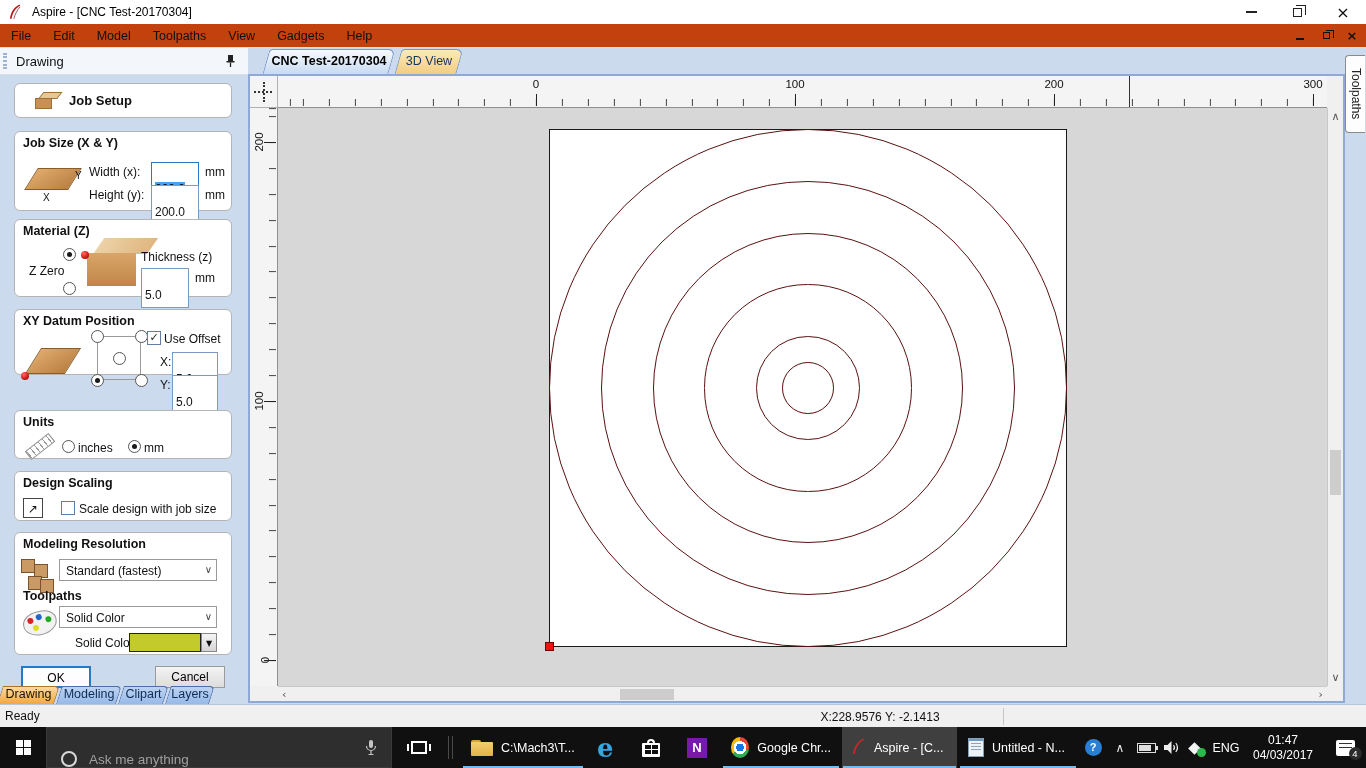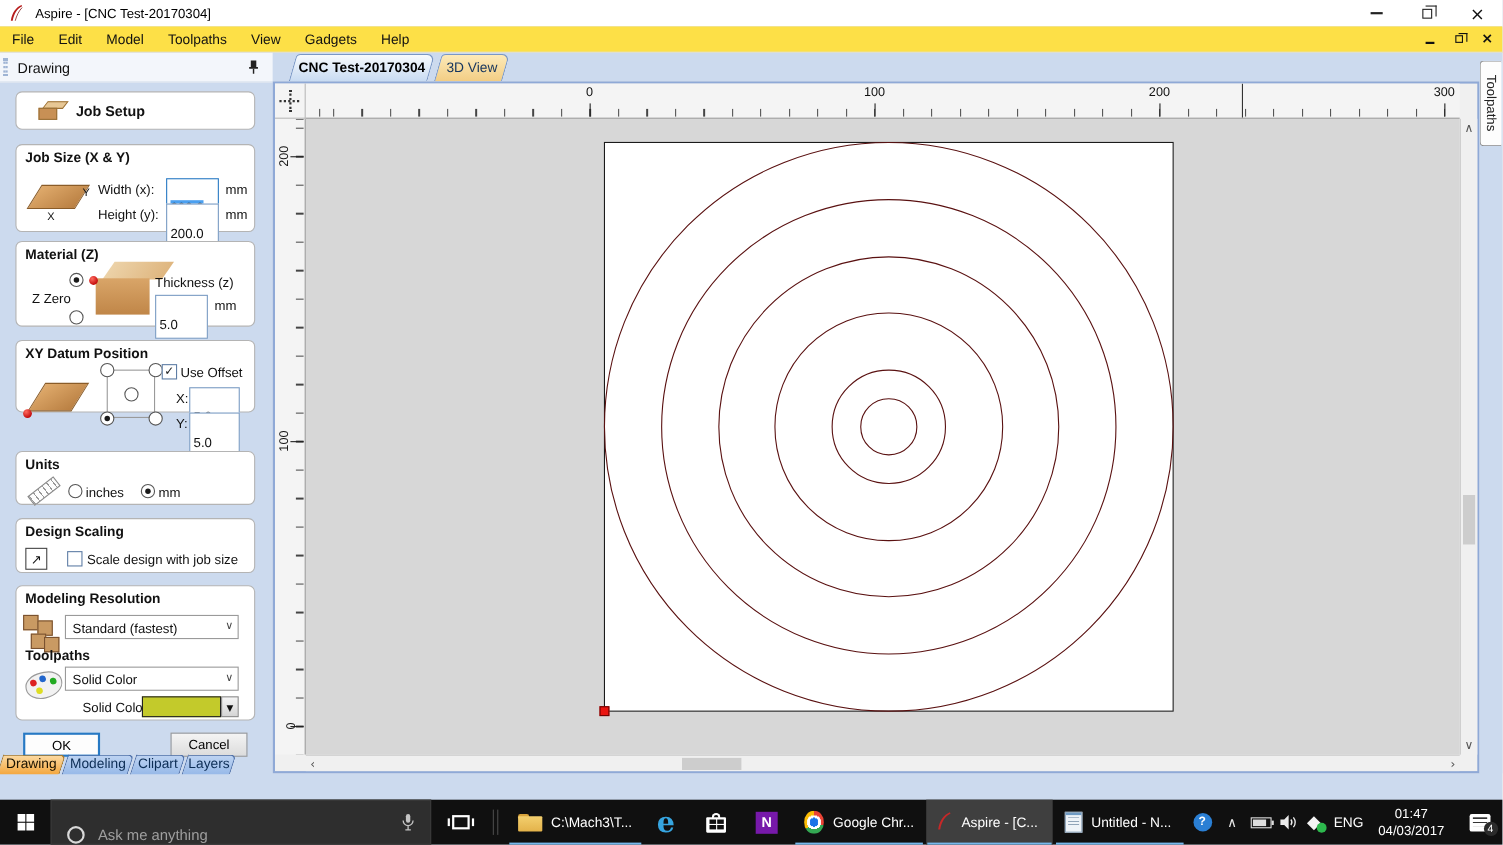--- a/index.html
+++ b/index.html
@@ -13,21 +13,21 @@
   .titlebar .title-text { margin-left:10px; font-size:12px; color:#000; }
   .win-controls { position:absolute; right:0; top:0; height:24px; display:flex; }
   .wc { width:46px; height:24px; display:flex; align-items:center; justify-content:center; color:#111; }
   .wc .bar { width:11px; height:2px; background:#222; display:block; }
   .wc .sq2 { width:9px; height:9px; border:1px solid #222; display:block; position:relative; background:#fff; }
   .wc .sq2:before { content:''; position:absolute; left:2px; top:-4px; width:9px; height:9px; border:1px solid #222; border-bottom:none; border-left:none; }
   .wc.cls { font-size:16px; font-family:"DejaVu Sans",sans-serif; }
   .feather { display:inline-block; margin-left:8px; width:14px; height:16px; }
 
   
-  .menubar { position:absolute; left:0; top:24px; width:1366px; height:24px; background:#fde047; border-bottom:1px solid #e0e0e0; display:flex; align-items:center; }
+  .menubar { position:absolute; left:0; top:24px; width:1366px; height:24px; background:#c2410c; border-bottom:1px solid #e0e0e0; display:flex; align-items:center; }
   .menu-item { padding:4px 11px; font-size:12.5px; color:#111; cursor:default; }
   .mdi-controls { position:absolute; right:6px; top:3px; display:flex; gap:10px; align-items:center; }
   .mdi { width:16px; height:16px; display:flex; align-items:center; justify-content:center; font-weight:bold; }
   .mdi .bar { width:8px; height:2px; background:#111; display:block; margin-top:7px; }
   .mdi .sq2 { width:7px; height:7px; border:1px solid #111; display:block; position:relative; }
   .mdi .sq2:before { content:''; position:absolute; left:2px; top:-3px; width:7px; height:7px; border:1px solid #111; border-bottom:none; border-left:none; }
   .mdi.cls { font-size:13px; font-family:"DejaVu Sans",sans-serif; }
 
   
   .leftpanel { position:absolute; left:0; top:48px; width:248px; height:656px; background:#ccdaee; }
@@ -389,20 +389,25 @@
         <span class="sthumb" style="top:2px; height:11px; left:342px; width:54px;"></span>
         <span class="sarrow" style="right:4px; top:1px;">›</span>
       </div>
     </div>
   </div>
 
   <div class="right-strip">
     <div class="toolpaths-tab">Toolpaths</div>
   </div>
 
+  <div class="statusbar">
+    <span class="ready">Ready</span>
+    <span class="coords">X:228.9576 Y: -2.1413</span>
+    <span class="ssep"></span>
+  </div>
 
   <div class="taskbar">
     <div class="start">
         <span class="winlogo">
           <i></i>
           <i></i>
           <i></i>
           <i></i>
         </span>
       </div>

